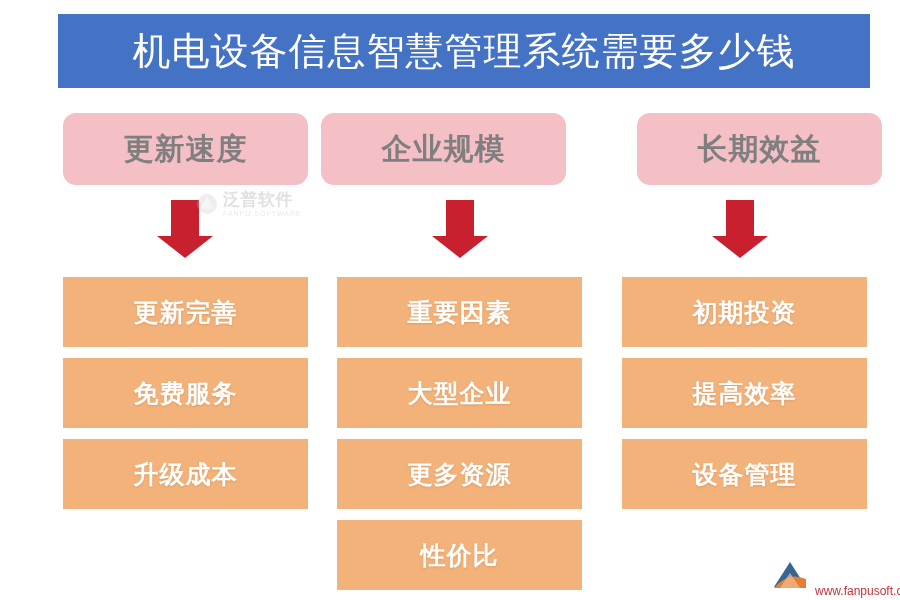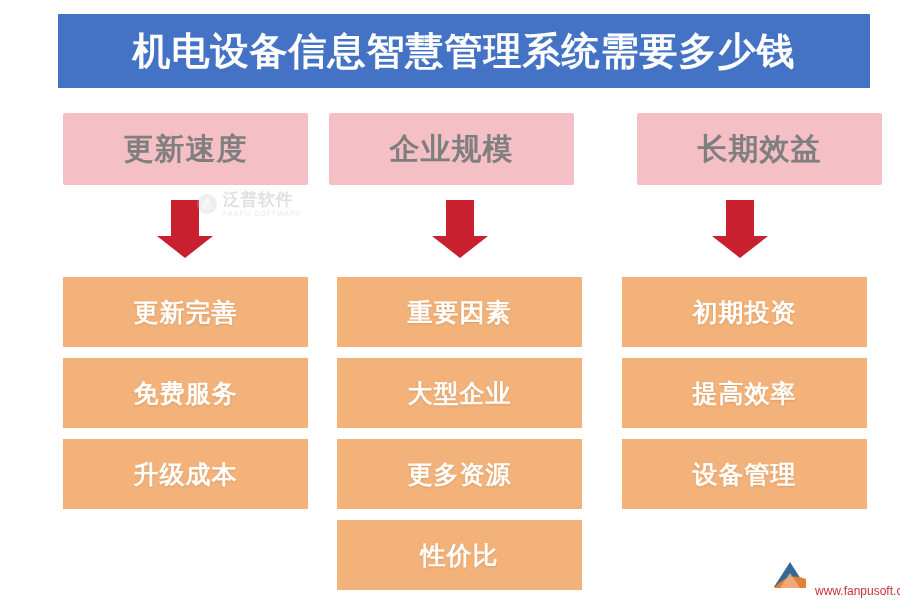--- a/index.html
+++ b/index.html
@@ -19,42 +19,42 @@
   .title-bar {
     position:absolute;
     left:58px; top:14px;
     width:812px; height:74px;
     background:#4472C4;
     display:flex; align-items:center; justify-content:center;
   }
   .title-text {
     color:#ffffff;
     font-size:38px;
-    font-weight:bold;
+    font-weight:normal;
     letter-spacing:1px;
     line-height:1;
     white-space:nowrap;
   }
 
   
   .pink-row {
     position:absolute;
     left:0; top:113px;
     width:900px; height:72px;
   }
   .pink-box {
     position:absolute;
     top:0;
     width:245px; height:72px;
     background:#F5BFC6;
-    border-radius:2px;
+    border-radius:13px;
     display:flex; align-items:center; justify-content:center;
   }
   .pink-box.c1 { left:63px; }
-  .pink-box.c2 { left:329px; }
+  .pink-box.c2 { left:321px; }
   .pink-box.c3 { left:617px;margin-left:20px; }
   .pink-label {
     color:#7F7F7F;
     font-size:30px;
     font-weight:bold;
     letter-spacing:1px;
     line-height:1;
     white-space:nowrap;
   }
 

